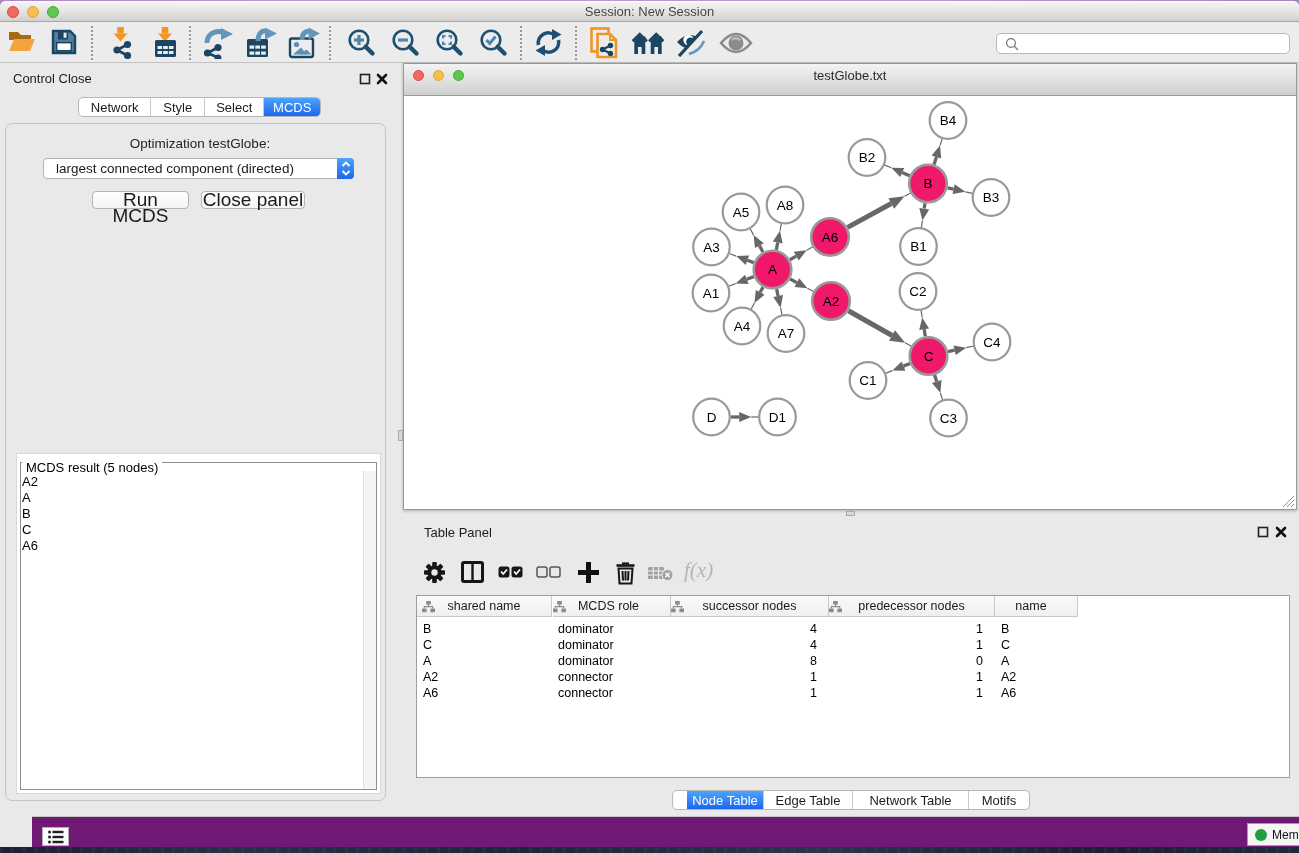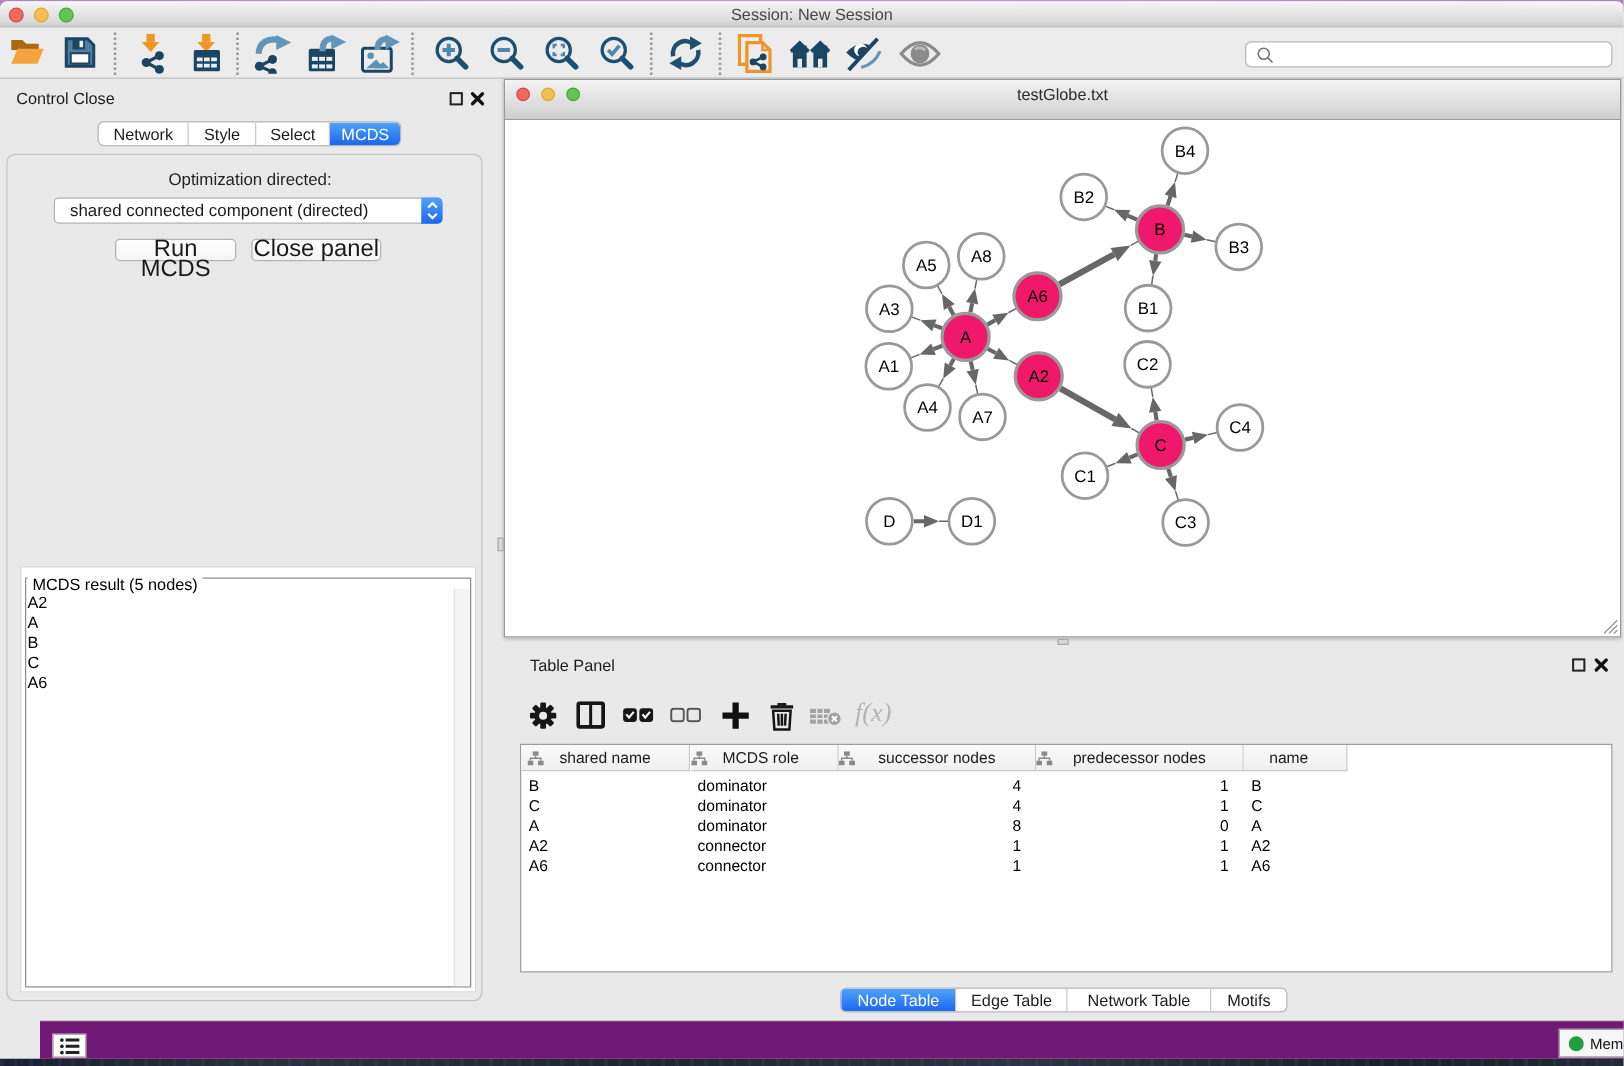--- a/index.html
+++ b/index.html
@@ -250,23 +250,23 @@
 <svg class="abs" style="left:376px;top:73px" width="12" height="12" viewBox="0 0 12 12">
   <path d="M2 2 L10 10 M10 2 L2 10" stroke="#111" stroke-width="2.6" stroke-linecap="round"></path>
 </svg>
 <div class="abs" id="cp-box"></div>
 <div class="seg" style="left:78px;top:97px;width:243px;height:20px;">
   <div style="width:72px">Network</div>
     <div style="width:54px">Style</div>
     <div style="width:60px">Select</div>
     <div class="on" style="width:57px">MCDS</div>
 </div>
-<div class="abs" id="opt-label">Optimization directed:</div>
+<div class="abs" id="opt-label">Optimization testGlobe:</div>
 <div class="abs" id="dropdown">
-  <div class="txt">shared connected component (directed)</div>
+  <div class="txt">largest connected component (directed)</div>
   <div class="step">
     <svg style="position:absolute;left:2.5px;top:2px" width="12" height="17" viewBox="0 0 12 17">
       <path d="M2.5 6 L6 2.5 L9.5 6" fill="none" stroke="#fff" stroke-width="1.8"></path>
       <path d="M2.5 11 L6 14.5 L9.5 11" fill="none" stroke="#fff" stroke-width="1.8"></path>
     </svg>
   </div>
 </div>
 <div class="btn" style="left:92px;top:191px;width:97px;">Run MCDS</div>
 <div class="btn" style="left:201px;top:191px;width:104px;">Close panel</div>
 <div class="abs" id="mcds-list">
@@ -532,21 +532,21 @@
 <div class="cell" style="left:558px;top:669px;">connector</div>
 <div class="cell" style="left:700px;top:669px;width:117px;text-align:right;">1</div>
 <div class="cell" style="left:870px;top:669px;width:113px;text-align:right;">1</div>
 <div class="cell" style="left:1001px;top:669px;">A2</div>
 <div class="cell" style="left:423px;top:685px;">A6</div>
 <div class="cell" style="left:558px;top:685px;">connector</div>
 <div class="cell" style="left:700px;top:685px;width:117px;text-align:right;">1</div>
 <div class="cell" style="left:870px;top:685px;width:113px;text-align:right;">1</div>
 <div class="cell" style="left:1001px;top:685px;">A6</div>
 <div class="seg" style="left:672px;top:790px;width:358px;height:20px;">
-  <div class="on" style="width:92px">Node Table</div>
+  <div class="on" style="width:76px">Node Table</div>
     <div style="width:89px">Edge Table</div>
     <div style="width:116px">Network Table</div>
     <div style="width:61px">Motifs</div>
 </div>
 <div class="abs" id="statusbar">
   <div style="position:absolute;left:10px;top:10px;width:27px;height:19px;background:#fdfdfd;border:1px solid #b0b0b0;">
     <svg style="position:absolute;left:5px;top:2px" width="16" height="14" viewBox="0 0 16 14">
       <g fill="#222">
           <circle cx="1.5" cy="2" r="1.5"></circle>
           <circle cx="1.5" cy="7" r="1.5"></circle>

